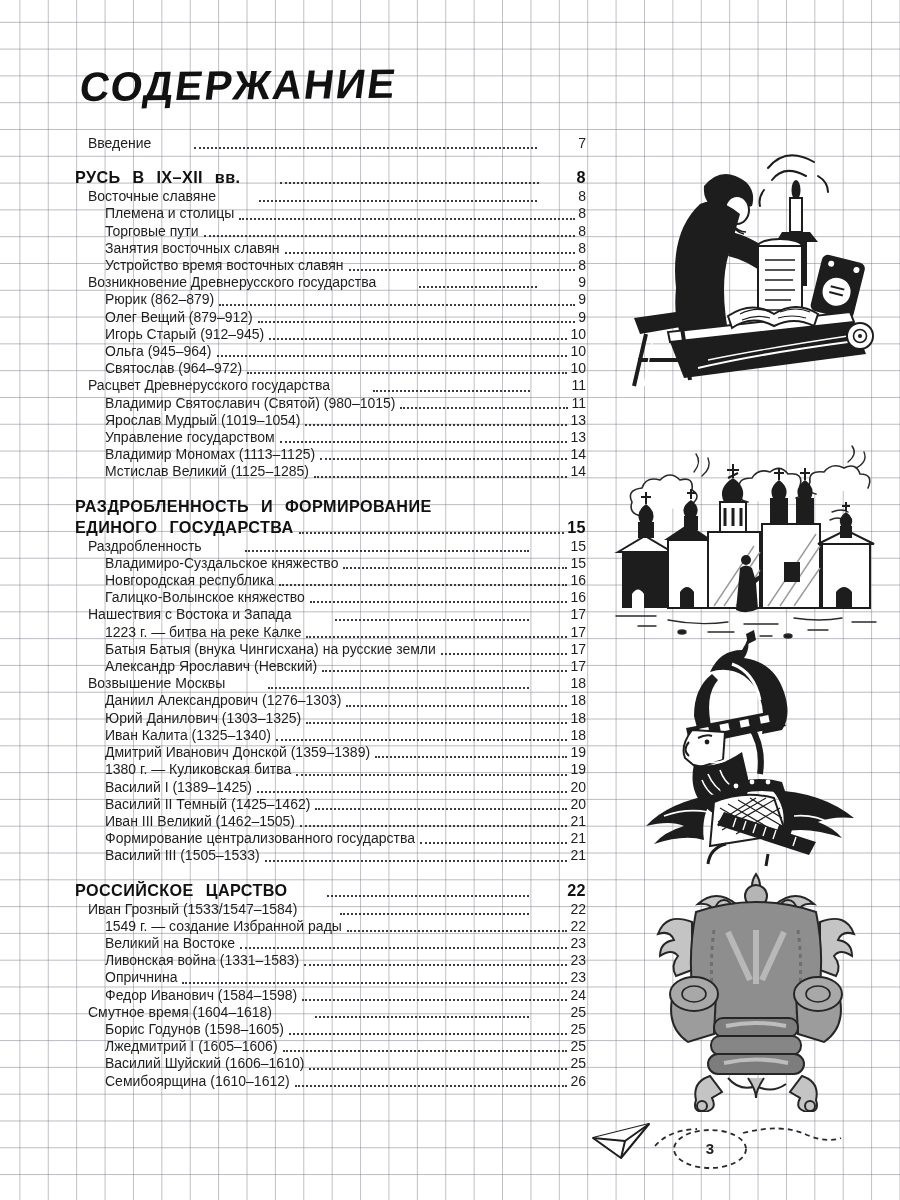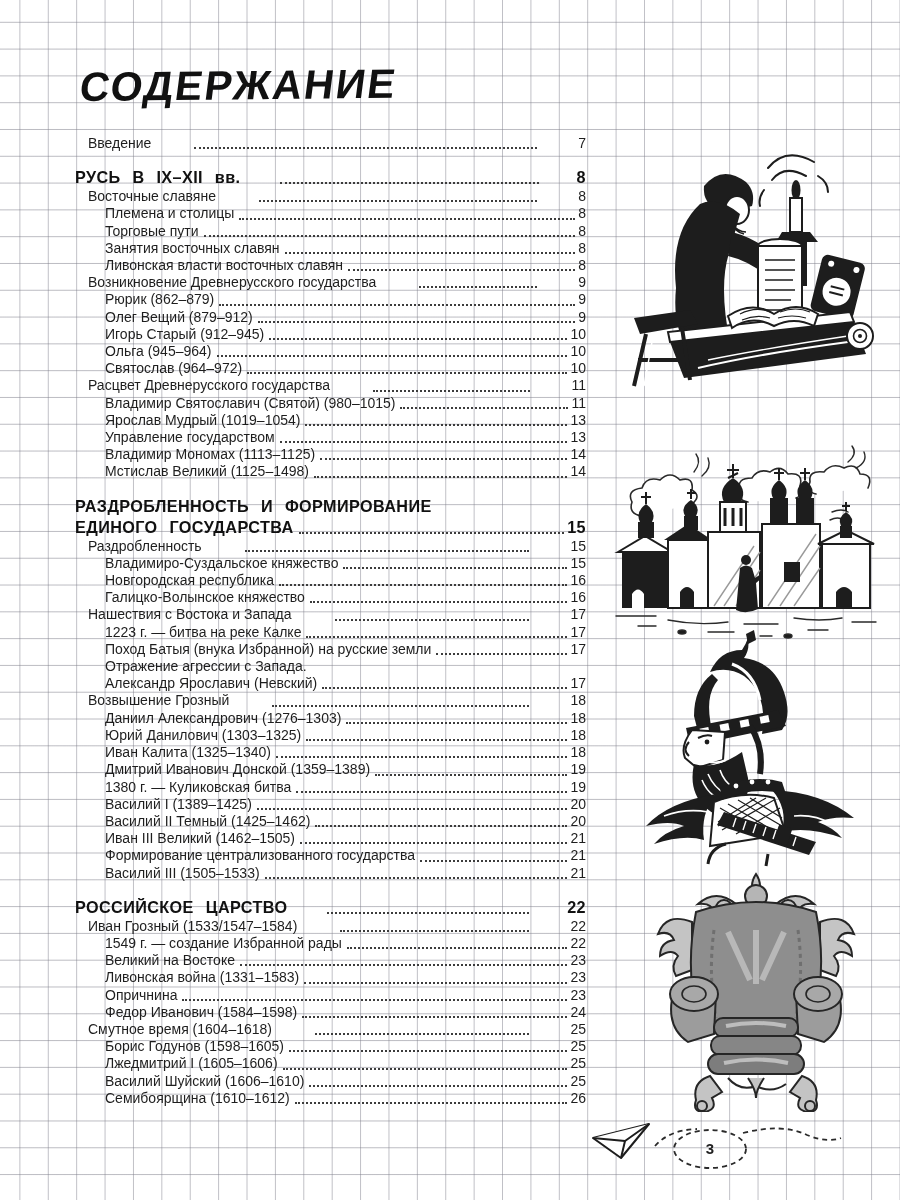--- a/index.html
+++ b/index.html
@@ -90,21 +90,21 @@
           <span class="lab">Торговые пути</span>
           <span class="leader"></span>
           <span class="pg">8</span>
         </div>
         <div class="toc-row lvl2">
           <span class="lab">Занятия восточных славян</span>
           <span class="leader"></span>
           <span class="pg">8</span>
         </div>
         <div class="toc-row lvl2">
-          <span class="lab">Ливонская власти восточных славян</span>
+          <span class="lab">Устройство время восточных славян</span>
           <span class="leader"></span>
           <span class="pg">8</span>
         </div>
         <div class="toc-row lvl1">
           <span class="lab">Возникновение Древнерусского государства</span>
           <span class="leader"></span>
           <span class="pg">9</span>
         </div>
         <div class="toc-row lvl2">
           <span class="lab">Рюрик (862–879)</span>
@@ -150,21 +150,21 @@
           <span class="lab">Управление государством</span>
           <span class="leader"></span>
           <span class="pg">13</span>
         </div>
         <div class="toc-row lvl2">
           <span class="lab">Владимир Мономах (1113–1125)</span>
           <span class="leader"></span>
           <span class="pg">14</span>
         </div>
         <div class="toc-row lvl2">
-          <span class="lab">Мстислав Великий (1125–1498)</span>
+          <span class="lab">Мстислав Великий (1125–1285)</span>
           <span class="leader"></span>
           <span class="pg">14</span>
         </div>
         <div class="toc-row lvl0 section gap">
           <span class="lab">РАЗДРОБЛЕННОСТЬ И ФОРМИРОВАНИЕ</span>
         </div>
         <div class="toc-row lvl0 section">
           <span class="lab">ЕДИНОГО ГОСУДАРСТВА</span>
           <span class="leader"></span>
           <span class="pg">15</span>
@@ -193,34 +193,31 @@
           <span class="lab">Нашествия с Востока и Запада</span>
           <span class="leader"></span>
           <span class="pg">17</span>
         </div>
         <div class="toc-row lvl2">
           <span class="lab">1223 г. — битва на реке Калке</span>
           <span class="leader"></span>
           <span class="pg">17</span>
         </div>
         <div class="toc-row lvl2">
-          <span class="lab">Поход Батыя (внука Избранной) на русские земли</span>
+          <span class="lab">Батыя Батыя (внука Чингисхана) на русские земли</span>
           <span class="leader"></span>
           <span class="pg">17</span>
         </div>
         <div class="toc-row lvl2">
-          <span class="lab">Отражение агрессии с Запада.</span>
-        </div>
-        <div class="toc-row lvl2">
           <span class="lab">Александр Ярославич (Невский)</span>
           <span class="leader"></span>
           <span class="pg">17</span>
         </div>
         <div class="toc-row lvl1">
-          <span class="lab">Возвышение Грозный</span>
+          <span class="lab">Возвышение Москвы</span>
           <span class="leader"></span>
           <span class="pg">18</span>
         </div>
         <div class="toc-row lvl2">
           <span class="lab">Даниил Александрович (1276–1303)</span>
           <span class="leader"></span>
           <span class="pg">18</span>
         </div>
         <div class="toc-row lvl2">
           <span class="lab">Юрий Данилович (1303–1325)</span>

